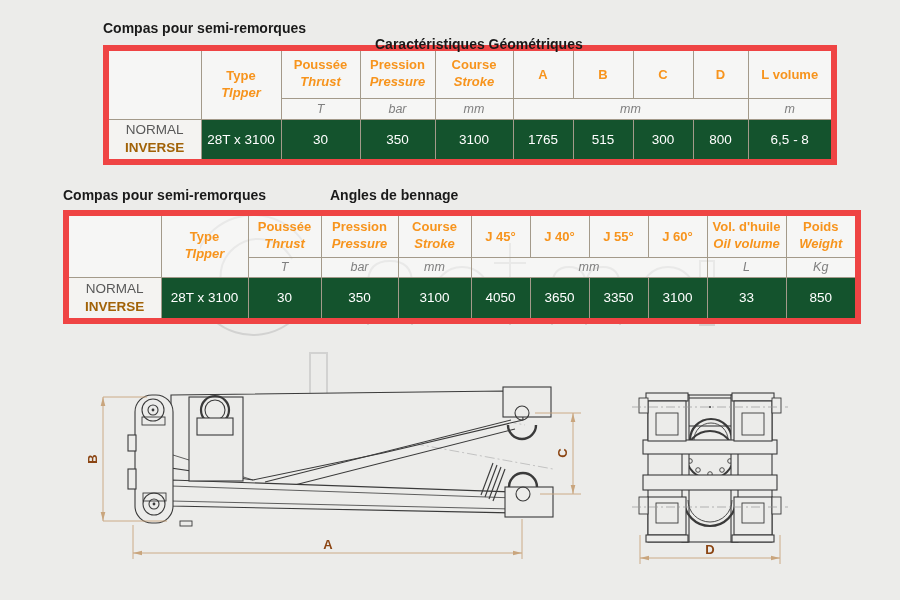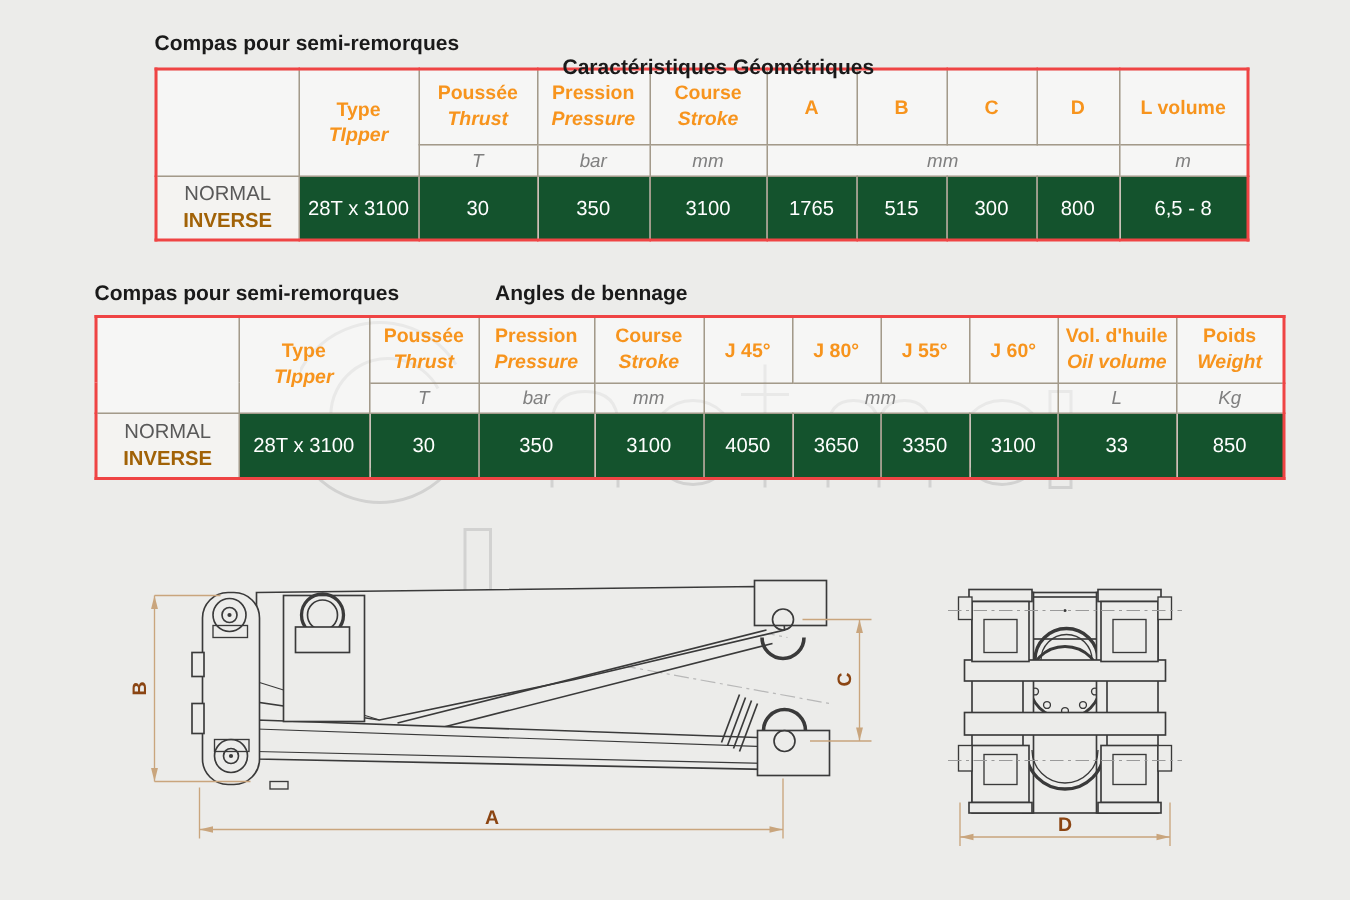--- a/index.html
+++ b/index.html
@@ -7,21 +7,21 @@
     position:relative; width:900px; height:600px;
     background:#ececea; overflow:hidden;
     font-family:"Liberation Sans", sans-serif;
   }
   .caption {
     position:absolute; font-size:14px; font-weight:bold; color:#1a1a1a;
     white-space:nowrap; z-index:3;
   }
   table.spec {
     position:absolute; border-collapse:collapse; table-layout:fixed;
-    border:2px solid #ef4444; z-index:2;
+    border:6px solid #ef4444; z-index:2;
   }
   .spec td {
     border:1px solid #a39a8a; text-align:center; vertical-align:middle;
     padding:0; overflow:hidden;
   }
   .hrow td, .urow td { background:rgba(255,255,255,0.5); }
   .fr  { color:#f7941d; font-weight:bold; font-size:13px; line-height:1.3; }
   .en  { color:#f7941d; font-weight:bold; font-style:italic; font-size:13px; line-height:1.3; }
   .single { color:#f7941d; font-weight:bold; font-size:13px; }
   .urow td { color:#7f7f7f; font-style:italic; font-size:12.5px; }
@@ -148,21 +148,21 @@
       </td>
       <td>
         <div class="fr">Pression</div>
         <div class="en">Pressure</div>
       </td>
       <td>
         <div class="fr">Course</div>
         <div class="en">Stroke</div>
       </td>
       <td class="single">J 45°</td>
-      <td class="single">J 80°</td>
+      <td class="single">J 40°</td>
       <td class="single">J 55°</td>
       <td class="single">J 60°</td>
       <td>
         <div class="fr">Vol. d'huile</div>
         <div class="en">Oil volume</div>
       </td>
       <td>
         <div class="fr">Poids</div>
         <div class="en">Weight</div>
       </td>

